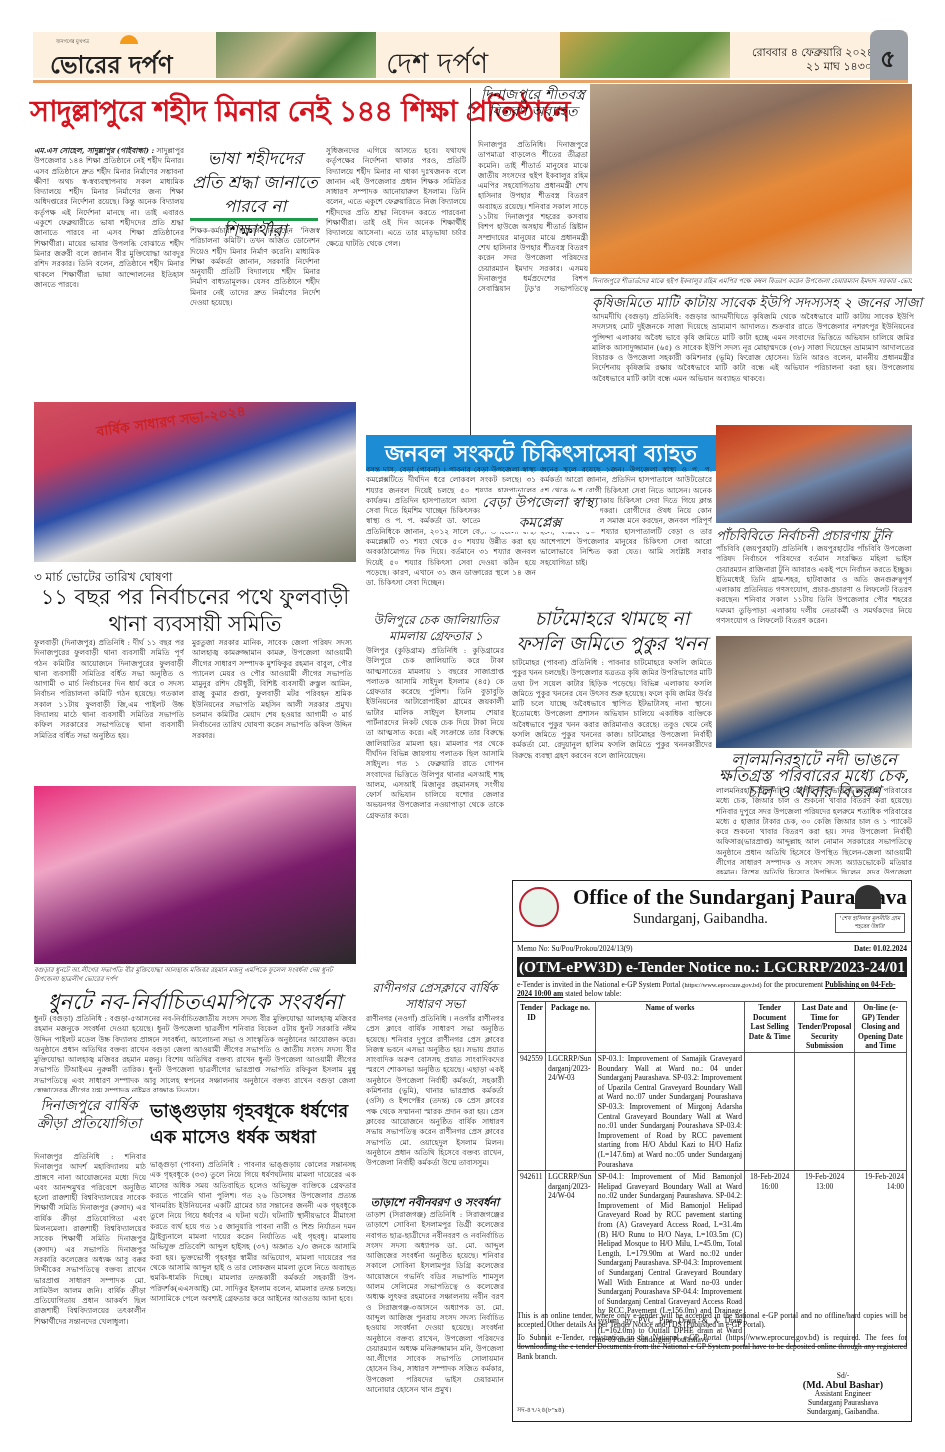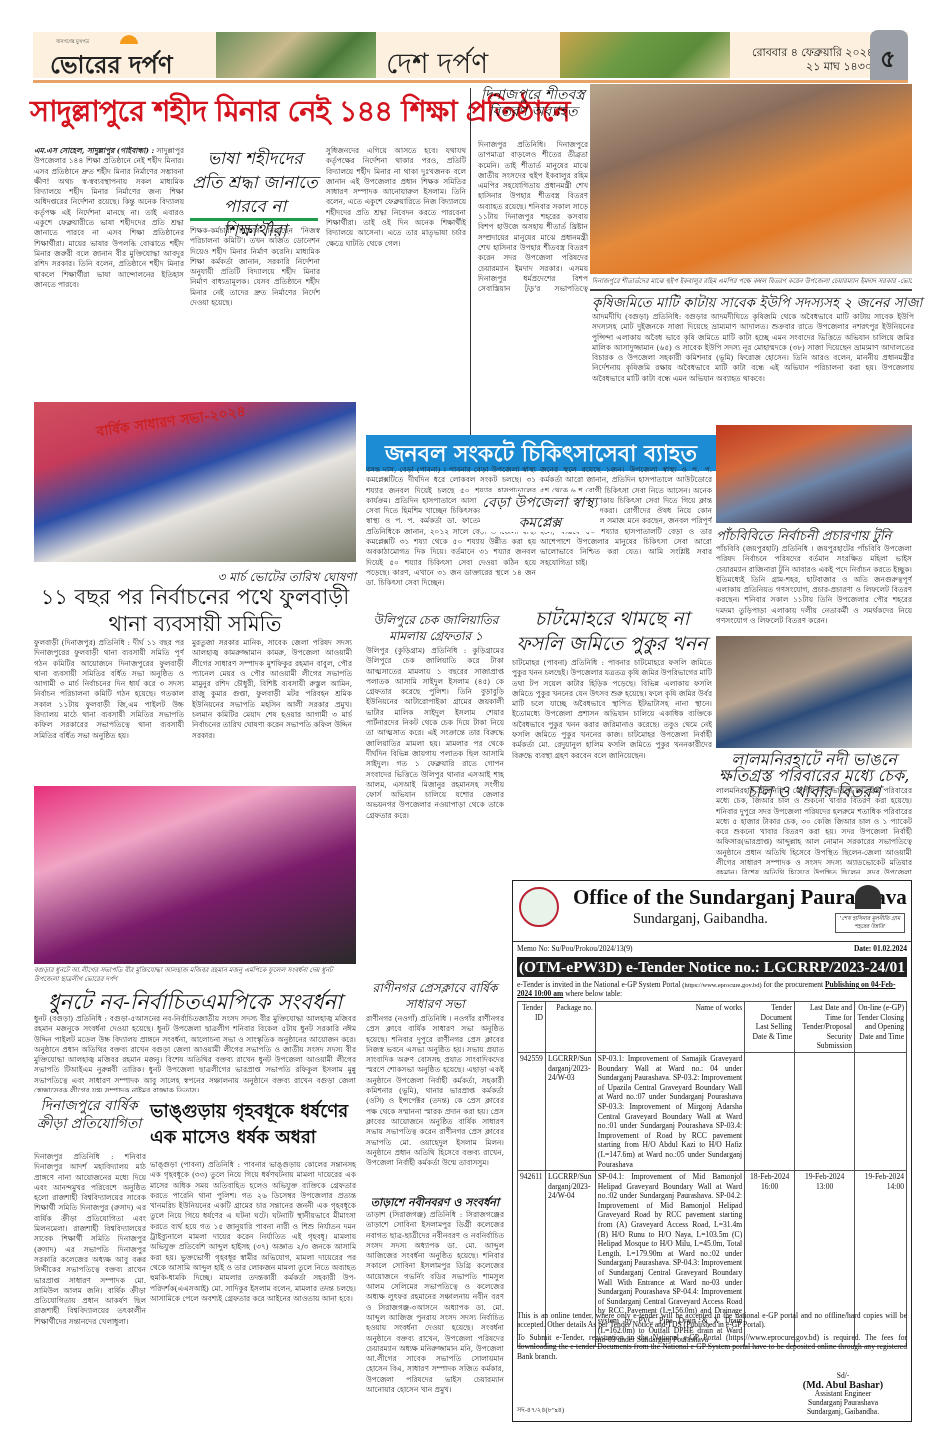--- a/index.html
+++ b/index.html
@@ -22,21 +22,21 @@
 .photo{background:linear-gradient(160deg,#b9a58c,#8b6d5c 30%,#e48a3b 55%,#e37a28 70%,#d8c9b8)}
 .photo-rally{background:linear-gradient(160deg,#d24f5e,#c63b5a 25%,#2c4ea6 45%,#e7e4e0 60%,#7a7a6a)}
 .photo-crowd{background:linear-gradient(160deg,#c13a1f,#d46a3c 30%,#6d85a8 55%,#3b2c3e 80%)}
 .photo-mp{background:linear-gradient(160deg,#e82f7a,#f0a5c5 30%,#7a1c6a 60%,#2a2a2a)}
 .photo-cheque{background:linear-gradient(160deg,#7a6758,#b8a48f 40%,#2d4c7a 60%,#e6e0d6)}
 .bluebar{background:#1c8cd4;color:#fff;font-weight:bold}
 .greenrule{background:#1e9b4a}
 .notice{border:1.5px solid #222;background:#fff;font-family:"Liberation Serif",serif}
 table.tender{border-collapse:collapse;font-family:"Liberation Serif",serif;font-size:7.6px;line-height:9.6px}
 table.tender td,table.tender th{border:1px solid #555;vertical-align:top;padding:1px 2px}
-table.tender th{font-weight:normal;text-align:right}
+table.tender th{font-weight:bold;text-align:center}
 .cap{font-size:6.5px;font-style:italic;color:#333}
 .vrule{background:#333;width:1px}
 .hrule{background:#444;height:1.5px}
 </style>
 </head>
 <body>
 
 <div class="abs mast"></div>
 <div class="abs sun"></div>
 <div class="abs logo-sub">জনগণের মুখপত্র</div>
@@ -66,21 +66,21 @@
 <div class="abs col" style="left:478px;top:140px;width:110px;height:152px;overflow:hidden">দিনাজপুর প্রতিনিধি। দিনাজপুরে তাপমাত্রা বাড়লেও শীতের তীব্রতা কমেনি। তাই শীতার্ত মানুষের মাঝে জাতীয় সংসদের হুইপ ইকবালুর রহিম এমপির সহযোগিতায় প্রধানমন্ত্রী শেখ হাসিনার উপহার শীতবস্ত্র বিতরণ অব্যাহত রয়েছে। শনিবার সকাল সাড়ে ১১টায় দিনাজপুর শহরের কসবায় বিশপ হাউজে অসহায় শীতার্ত খ্রিষ্টান সম্প্রদায়ের মানুষের মাঝে প্রধানমন্ত্রী শেখ হাসিনার উপহার শীতবস্ত্র বিতরণ করেন সদর উপজেলা পরিষদের চেয়ারম্যান ইমদাদ সরকার। এসময় দিনাজপুর ধর্মপ্রদেশের বিশপ সেবাস্তিয়ান টুডু'র সভাপতিত্বে উপস্থিত ছিলেন জেলা হিন্দু, বৌদ্ধ, খ্রিষ্টান ঐক্য পরিষদ জেলা কমিটির সাধারণ সম্পাদক রতন সিং, পৌর আওয়ামী লীগের সভাপতি অ্যাড. এস এম শামীম আলম সরকার বাবু, সদর উপজেলা পরিষদের ভাইস চেয়ারম্যান রবিউল ইসলাম সোহাগ, জেলা স্বেচ্ছাসেবক লীগের সম্মেলন প্রস্তুতি কমিটির সদস্য সচিব রইসুল ইসলাম, পৌর যুবলীগের সভাপতি আশরাফুল আলম রমজান, সাধারণ সম্পাদক মো. সোহরাব হোসেন, পৌর কৃষক লীগের সদস্য সচিব মো. আবু রায়হান আবু প্রমুখ।</div>
 <div class="abs photo" style="left:590px;top:84px;width:322px;height:190px"></div>
 <div class="abs cap" style="left:592px;top:276px;width:320px;white-space:nowrap;overflow:hidden"><span>দিনাজপুরে শীতার্তদের মাঝে হুইপ ইকবালুর রহিম এমপির পক্ষে কম্বল বিতরণ করেন উপজেলা চেয়ারম্যান ইমদাদ সরকার</span> <span>-ভোরেরদর্পণ</span></div>
 <div class="abs hrule" style="left:590px;top:289px;width:322px"></div>
 
 <div class="abs" style="left:592px;top:292px;width:322px;font-size:13.5px;font-style:italic;white-space:nowrap">কৃষিজমিতে মাটি কাটায় সাবেক ইউপি সদস্যসহ ২ জনের সাজা</div>
 <div class="abs col" style="left:592px;top:312px;width:322px;height:112px;overflow:hidden">আদমদীঘি (বগুড়া) প্রতিনিধি: বগুড়ার আদমদীঘিতে কৃষিজমি থেকে অবৈধভাবে মাটি কাটায় সাবেক ইউপি সদস্যসহ মোট দুইজনকে সাজা দিয়েছে ভ্রাম্যমাণ আদালত। শুক্রবার রাতে উপজেলার নশরৎপুর ইউনিয়নের পুন্সিন্দা এলাকায় অবৈধ ভাবে কৃষি জমিতে মাটি কাটা হচ্ছে এমন সংবাদের ভিত্তিতে অভিযান চালিয়ে জমির মালিক আসাদুজ্জামান (৬৫) ও সাবেক ইউপি সদস্য নূর মোহাম্মদকে (৩৮) সাজা দিয়েছেন ভ্রাম্যমাণ আদালতের বিচারক ও উপজেলা সহকারী কমিশনার (ভূমি) ফিরোজ হোসেন। তিনি আরও বলেন, মাননীয় প্রধানমন্ত্রীর নির্দেশনায় কৃষিজমি রক্ষায় অবৈধভাবে মাটি কাটা বন্ধে এই অভিযান পরিচালনা করা হয়। উপজেলায় অবৈধভাবে মাটি কাটা বন্ধে এমন অভিযান অব্যাহত থাকবে।</div>
 
 <div class="abs photo-rally" style="left:34px;top:402px;width:322px;height:160px"></div>
 <div class="abs" style="left:96px;top:410px;font-size:14px;color:#c22;font-weight:bold;transform:rotate(-8deg)">বার্ষিক সাধারণ সভা-২০২৪</div>
-<div class="abs" style="left:34px;top:568px;width:322px;text-align:right;font-size:12px;font-style:italic">৩ মার্চ ভোটের তারিখ ঘোষণা</div>
+<div class="abs" style="left:34px;top:568px;width:322px;text-align:left;font-size:12px;">৩ মার্চ ভোটের তারিখ ঘোষণা</div>
 <div class="abs" style="left:34px;top:584px;width:322px;text-align:center;font-size:21px;line-height:27px">১১ বছর পর নির্বাচনের পথে ফুলবাড়ী থানা ব্যবসায়ী সমিতি</div>
 <div class="abs col" style="left:34px;top:638px;width:150px;height:138px;overflow:hidden">ফুলবাড়ী (দিনাজপুর) প্রতিনিধি : দীর্ঘ ১১ বছর পর দিনাজপুরের ফুলবাড়ী থানা ব্যবসায়ী সমিতি পূর্ণ গঠন কমিটির আয়োজনে দিনাজপুরের ফুলবাড়ী থানা ব্যবসায়ী সমিতির বর্ধিত সভা অনুষ্ঠিত ও আগামী ৩ মার্চ নির্বাচনের দিন ধার্য করে ৩ সদস্য নির্বাচন পরিচালনা কমিটি গঠন হয়েছে। গতকাল সকাল ১১টায় ফুলবাড়ী জি,এম পাইলট উচ্চ বিদ্যালয় মাঠে থানা ব্যবসায়ী সমিতির সভাপতি কফিল সরকারের সভাপতিত্বে থানা ব্যবসায়ী সমিতির বর্ধিত সভা অনুষ্ঠিত হয়।</div>
 <div class="abs col" style="left:192px;top:638px;width:160px;height:138px;overflow:hidden">মুরতুজা সরকার মানিক, সাবেক জেলা পরিষদ সদস্য আলহাজ্ব কামরুজ্জামান কামরু, উপজেলা আওয়ামী লীগের সাধারণ সম্পাদক মুশফিকুর রহমান বাবুল, পৌর প্যানেল মেয়র ও পৌর আওয়ামী লীগের সভাপতি মামুনুর রশিদ চৌধুরী, বিশিষ্ট ব্যবসায়ী রুস্তুল আমিন, রাজু কুমার গুপ্তা, ফুলবাড়ী মটর পরিবহন শ্রমিক ইউনিয়নের সভাপতি মহসিন আলী সরকার প্রমুখ। চলমান কমিটির মেয়াদ শেষ হওয়ার আগামী ৩ মার্চ নির্বাচনের তারিখ ঘোষণা করেন সভাপতি কফিল উদ্দিন সরকার।</div>
 
 <div class="abs bluebar" style="left:366px;top:435px;width:350px;height:36px;font-size:22px;line-height:36px;text-align:center">জনবল সংকটে চিকিৎসাসেবা ব্যাহত</div>
 <div class="abs col" style="left:366px;top:465px;width:170px;height:140px;overflow:hidden">বসন্ত দাস, বেড়া (পাবনা) । পাবনার বেড়া উপজেলা স্বাস্থ্য কমপ্লেক্সটিতে দীর্ঘদিন ধরে লোকবল সংকট চলছে। ৩১ শয্যার জনবল দিয়েই চলছে ৫০ শয্যার হাসপাতালের কার্যক্রম। প্রতিদিন হাসপাতালে আসা রোগীদের চিকিৎসা সেবা দিতে হিমশিম খাচ্ছেন চিকিৎসকরা। বেড়া উপজেলা স্বাস্থ্য ও প. প. কর্মকর্তা ডা. ফাতেমা তুস জান্নাত এ প্রতিনিধিকে জানান, ২০১২ সালে বেড়া উপজেলা স্বাস্থ্য কমপ্লেক্সটি ৩১ শয্যা থেকে ৫০ শয্যায় উন্নীত করা হয় অবকাঠামোগত দিক দিয়ে। বর্তমানে ৩১ শয্যার জনবল দিয়েই ৫০ শয্যার চিকিৎসা সেবা দেওয়া কঠিন হয়ে পড়েছে। কারণ, এখানে ৩১ জন ডাক্তারের স্থলে ১৪ জন ডা. চিকিৎসা সেবা দিচ্ছেন।</div>
 <div class="abs col" style="left:540px;top:465px;width:172px;height:140px;overflow:hidden">জনের স্থলে রয়েছে ১জন। উপজেলা স্বাস্থ্য ও প. প. কর্মকর্তা আরো জানান, প্রতিদিন হাসপাতালে আউটডোরে ৫শ থেকে ৬ শ রোগী চিকিৎসা সেবা নিতে আসেন। অনেক স্টাফের পদ খালি থাকায় চিকিৎসা সেবা দিতে গিয়ে ক্লান্ত হয়ে পড়েন চিকিৎসকরা। রোগীদের ঔষধ নিয়ে কোন অভিযোগ নেই। সুশিল সমাজ মনে করছেন, জনবল পরিপূর্ণ হলে, বাস্তবে ৫০ শয্যার হাসপাতালটি বেড়া ও তার আশেপাশে উপজেলার মানুষের চিকিৎসা সেবা আরো ভালোভাবে নিশ্চিত করা যেত। আমি সংশ্লিষ্ট সবার সহযোগিতা চাই।</div>
 <div class="abs" style="left:480px;top:492px;width:120px;text-align:center;font-size:14px;line-height:20px;font-style:italic;background:#fff">বেড়া উপজেলা স্বাস্থ্য কমপ্লেক্স</div>
 
 <div class="abs" style="left:366px;top:612px;width:140px;text-align:center;font-size:12px;line-height:16px;font-style:italic">উলিপুরে চেক জালিয়াতির মামলায় গ্রেফতার ১</div>
@@ -118,21 +118,21 @@
   <div class="abs" style="left:6px;top:6px;width:40px;height:40px;border-radius:50%;border:2px solid #b23;background:#e8f3ea"></div>
   <div class="abs" style="left:60px;top:4px;font-size:21px;font-weight:bold;white-space:nowrap">Office of the Sundarganj Paurashava</div>
   <div class="abs" style="left:120px;top:30px;font-size:14px">Sundarganj, Gaibandha.</div>
   <div class="abs" style="left:342px;top:4px;width:26px;height:24px;border-radius:50% 50% 0 0;background:#333"></div>
   <div class="abs" style="left:322px;top:32px;width:70px;font-size:5.5px;font-style:italic;text-align:center;border:1px solid #555;padding:1px;font-family:'DejaVu Sans',sans-serif">'শেখ হাসিনার মূলনীতি গ্রাম শহরের উন্নতি'</div>
   <div class="abs" style="left:0;top:60px;width:100%;height:1px;background:#333"></div>
   <div class="abs" style="left:4px;top:63px;font-size:7.5px">Memo No: Su/Pou/Prokou/2024/13(9)</div>
   <div class="abs" style="right:4px;top:63px;font-size:7.5px;font-weight:bold">Date: 01.02.2024</div>
   <div class="abs" style="left:4px;top:76px;width:390px;height:20px;background:#222;color:#fff;font-size:15.5px;font-weight:bold;line-height:20px;text-align:center;white-space:nowrap">(OTM-ePW3D) e-Tender Notice no.: LGCRRP/2023-24/01</div>
   <div class="abs" style="left:4px;top:99px;width:390px;font-size:7.5px;line-height:9px">
-    <span>e-Tender is invited in the National e-GP System Portal </span><span style="font-size:6.5px">(https://www.eprocure.gov.bd)</span><span> for the procurement </span><b style="text-decoration:underline">Publishing on 04-Feb-2024 10:00 am</b><span> where below table:</span>
+    <span>e-Tender is invited in the National e-GP System Portal </span><span style="font-size:6.5px">(https://www.eprocure.gov.bd)</span><span> for the procurement </span><b style="text-decoration:underline">Publishing on 04-Feb-2024 10:00 am</b><span> stated below table:</span>
   </div>
   <table class="tender abs" style="left:4px;top:120px;width:390px">
     <thead>
       <tr>
         <th style="width:28px">Tender ID</th>
         <th style="width:50px">Package no.</th>
         <th style="width:150px">Name of works</th>
         <th style="width:50px">Tender Document Last Selling Date &amp; Time</th>
         <th style="width:60px">Last Date and Time for Tender/Proposal Security Submission</th>
         <th style="width:52px">On-line (e-GP) Tender Closing and Opening Date and Time</th>

